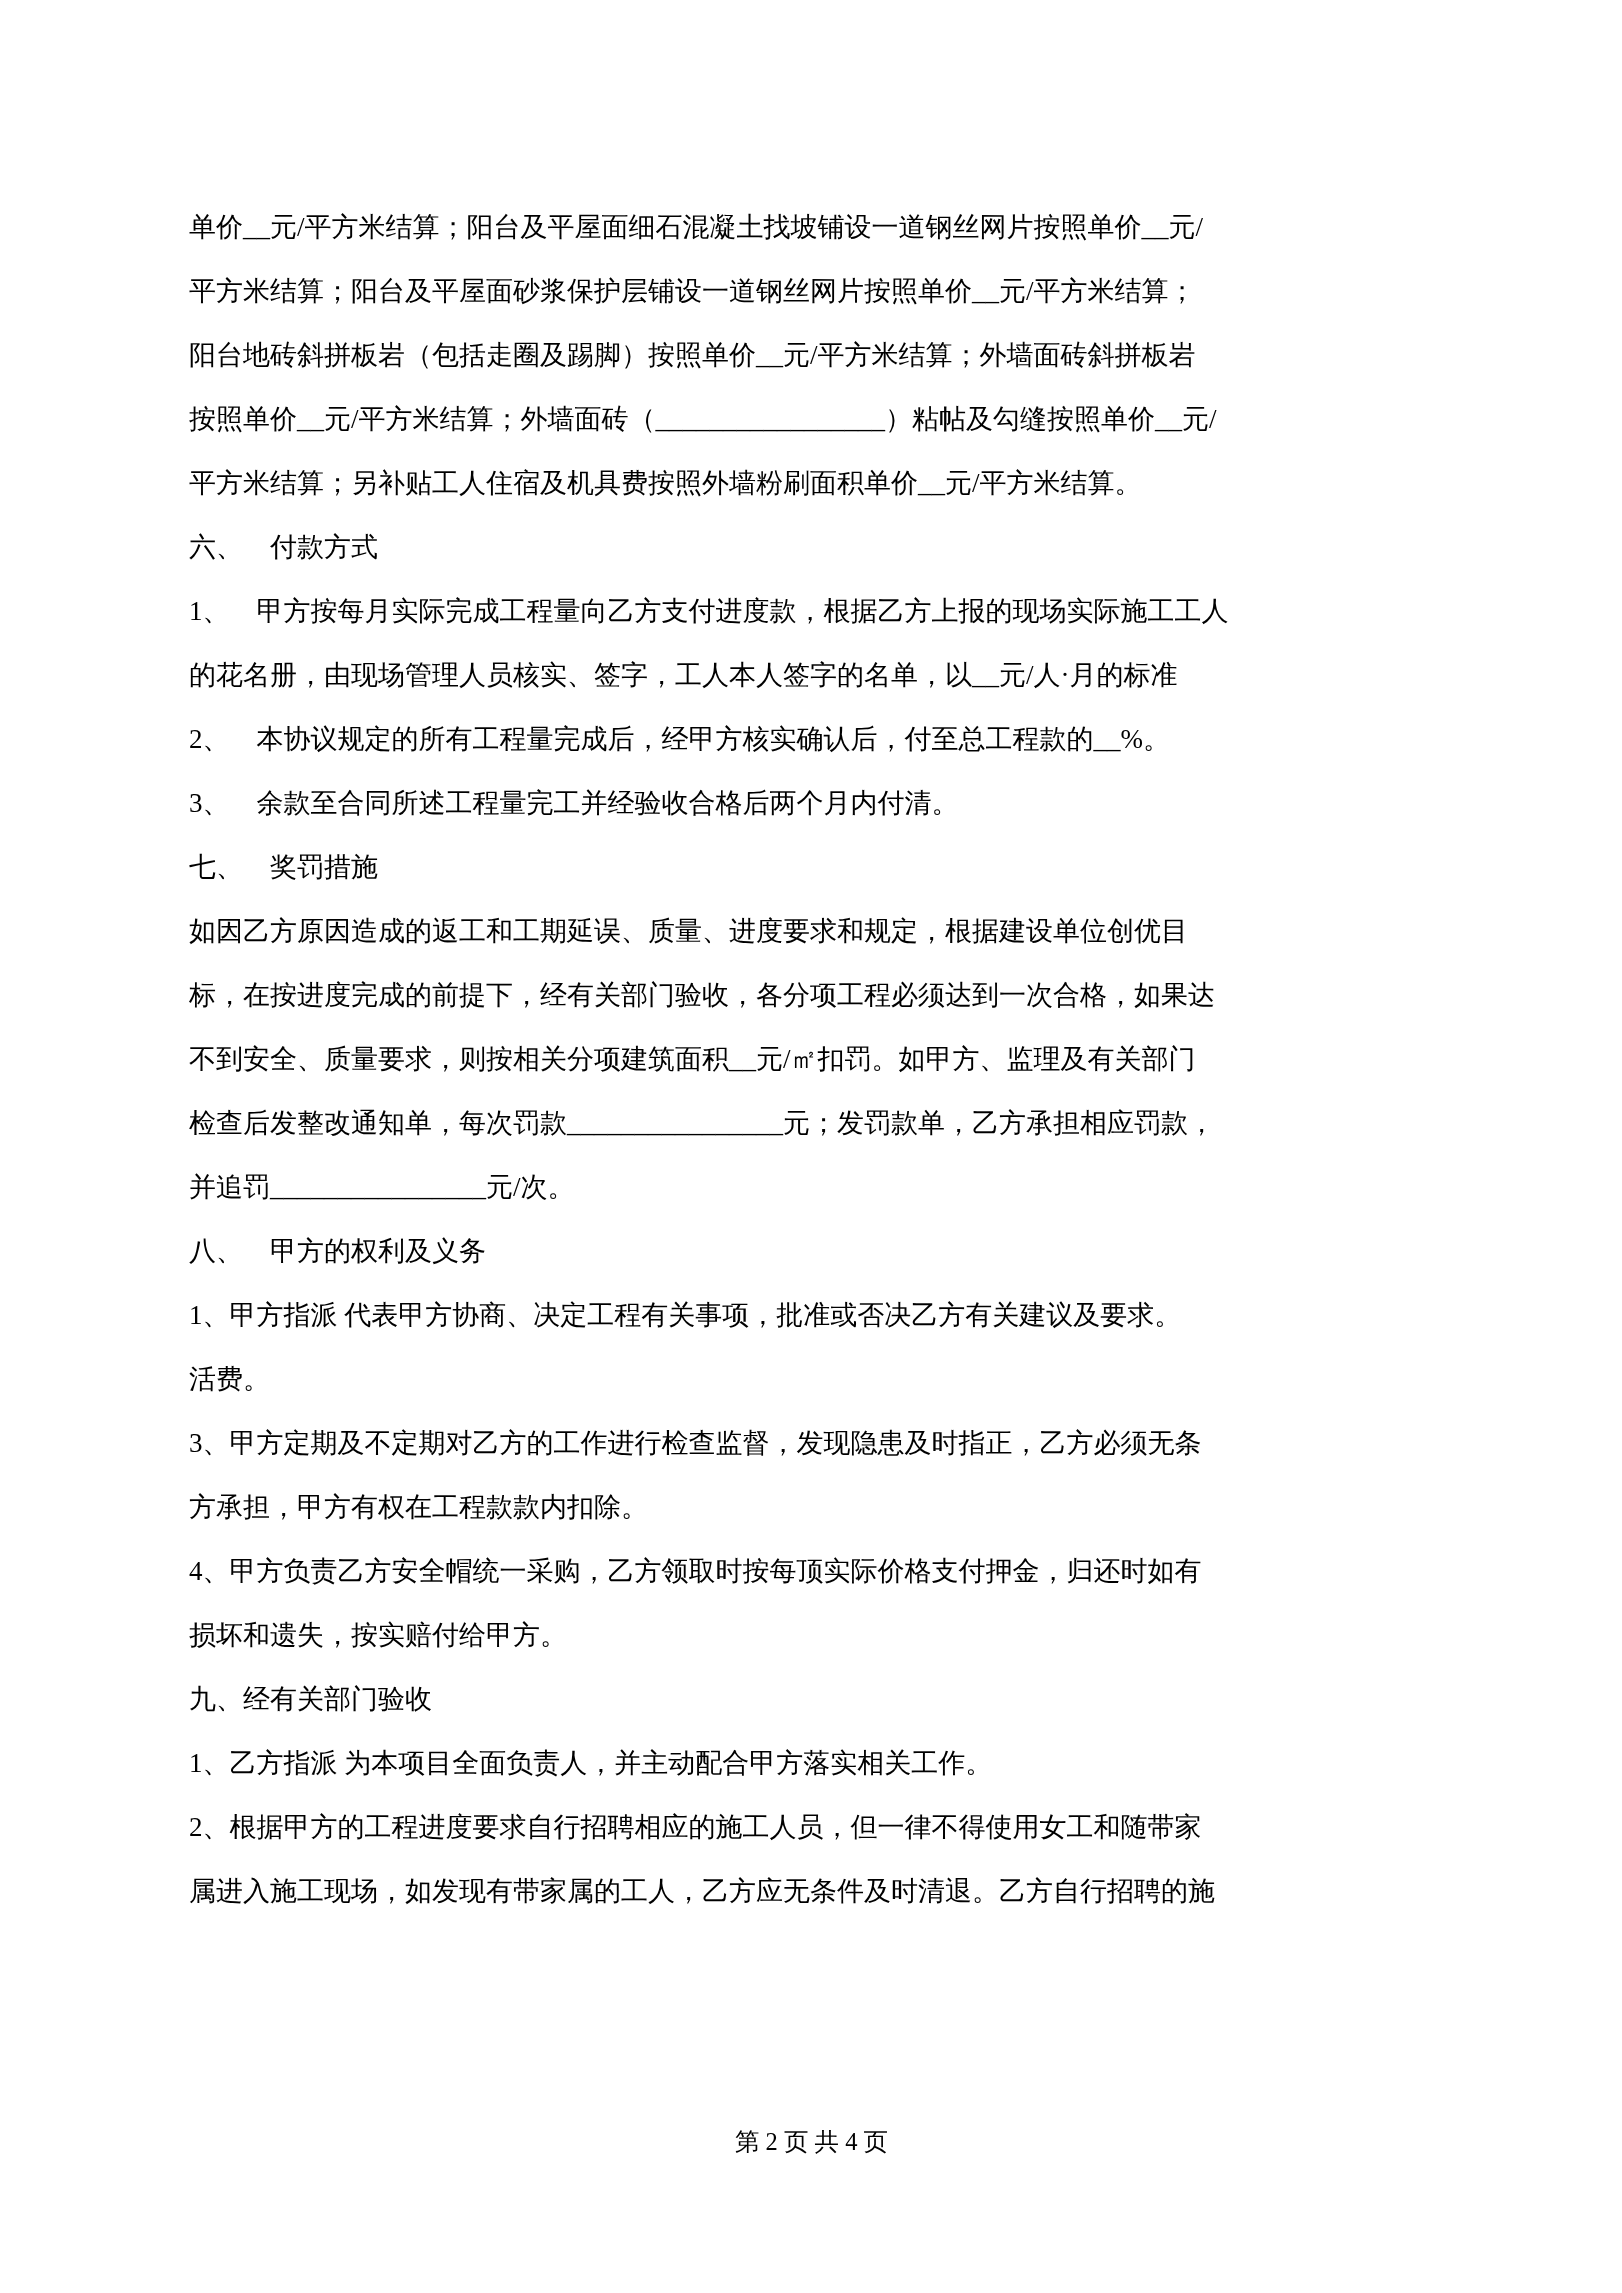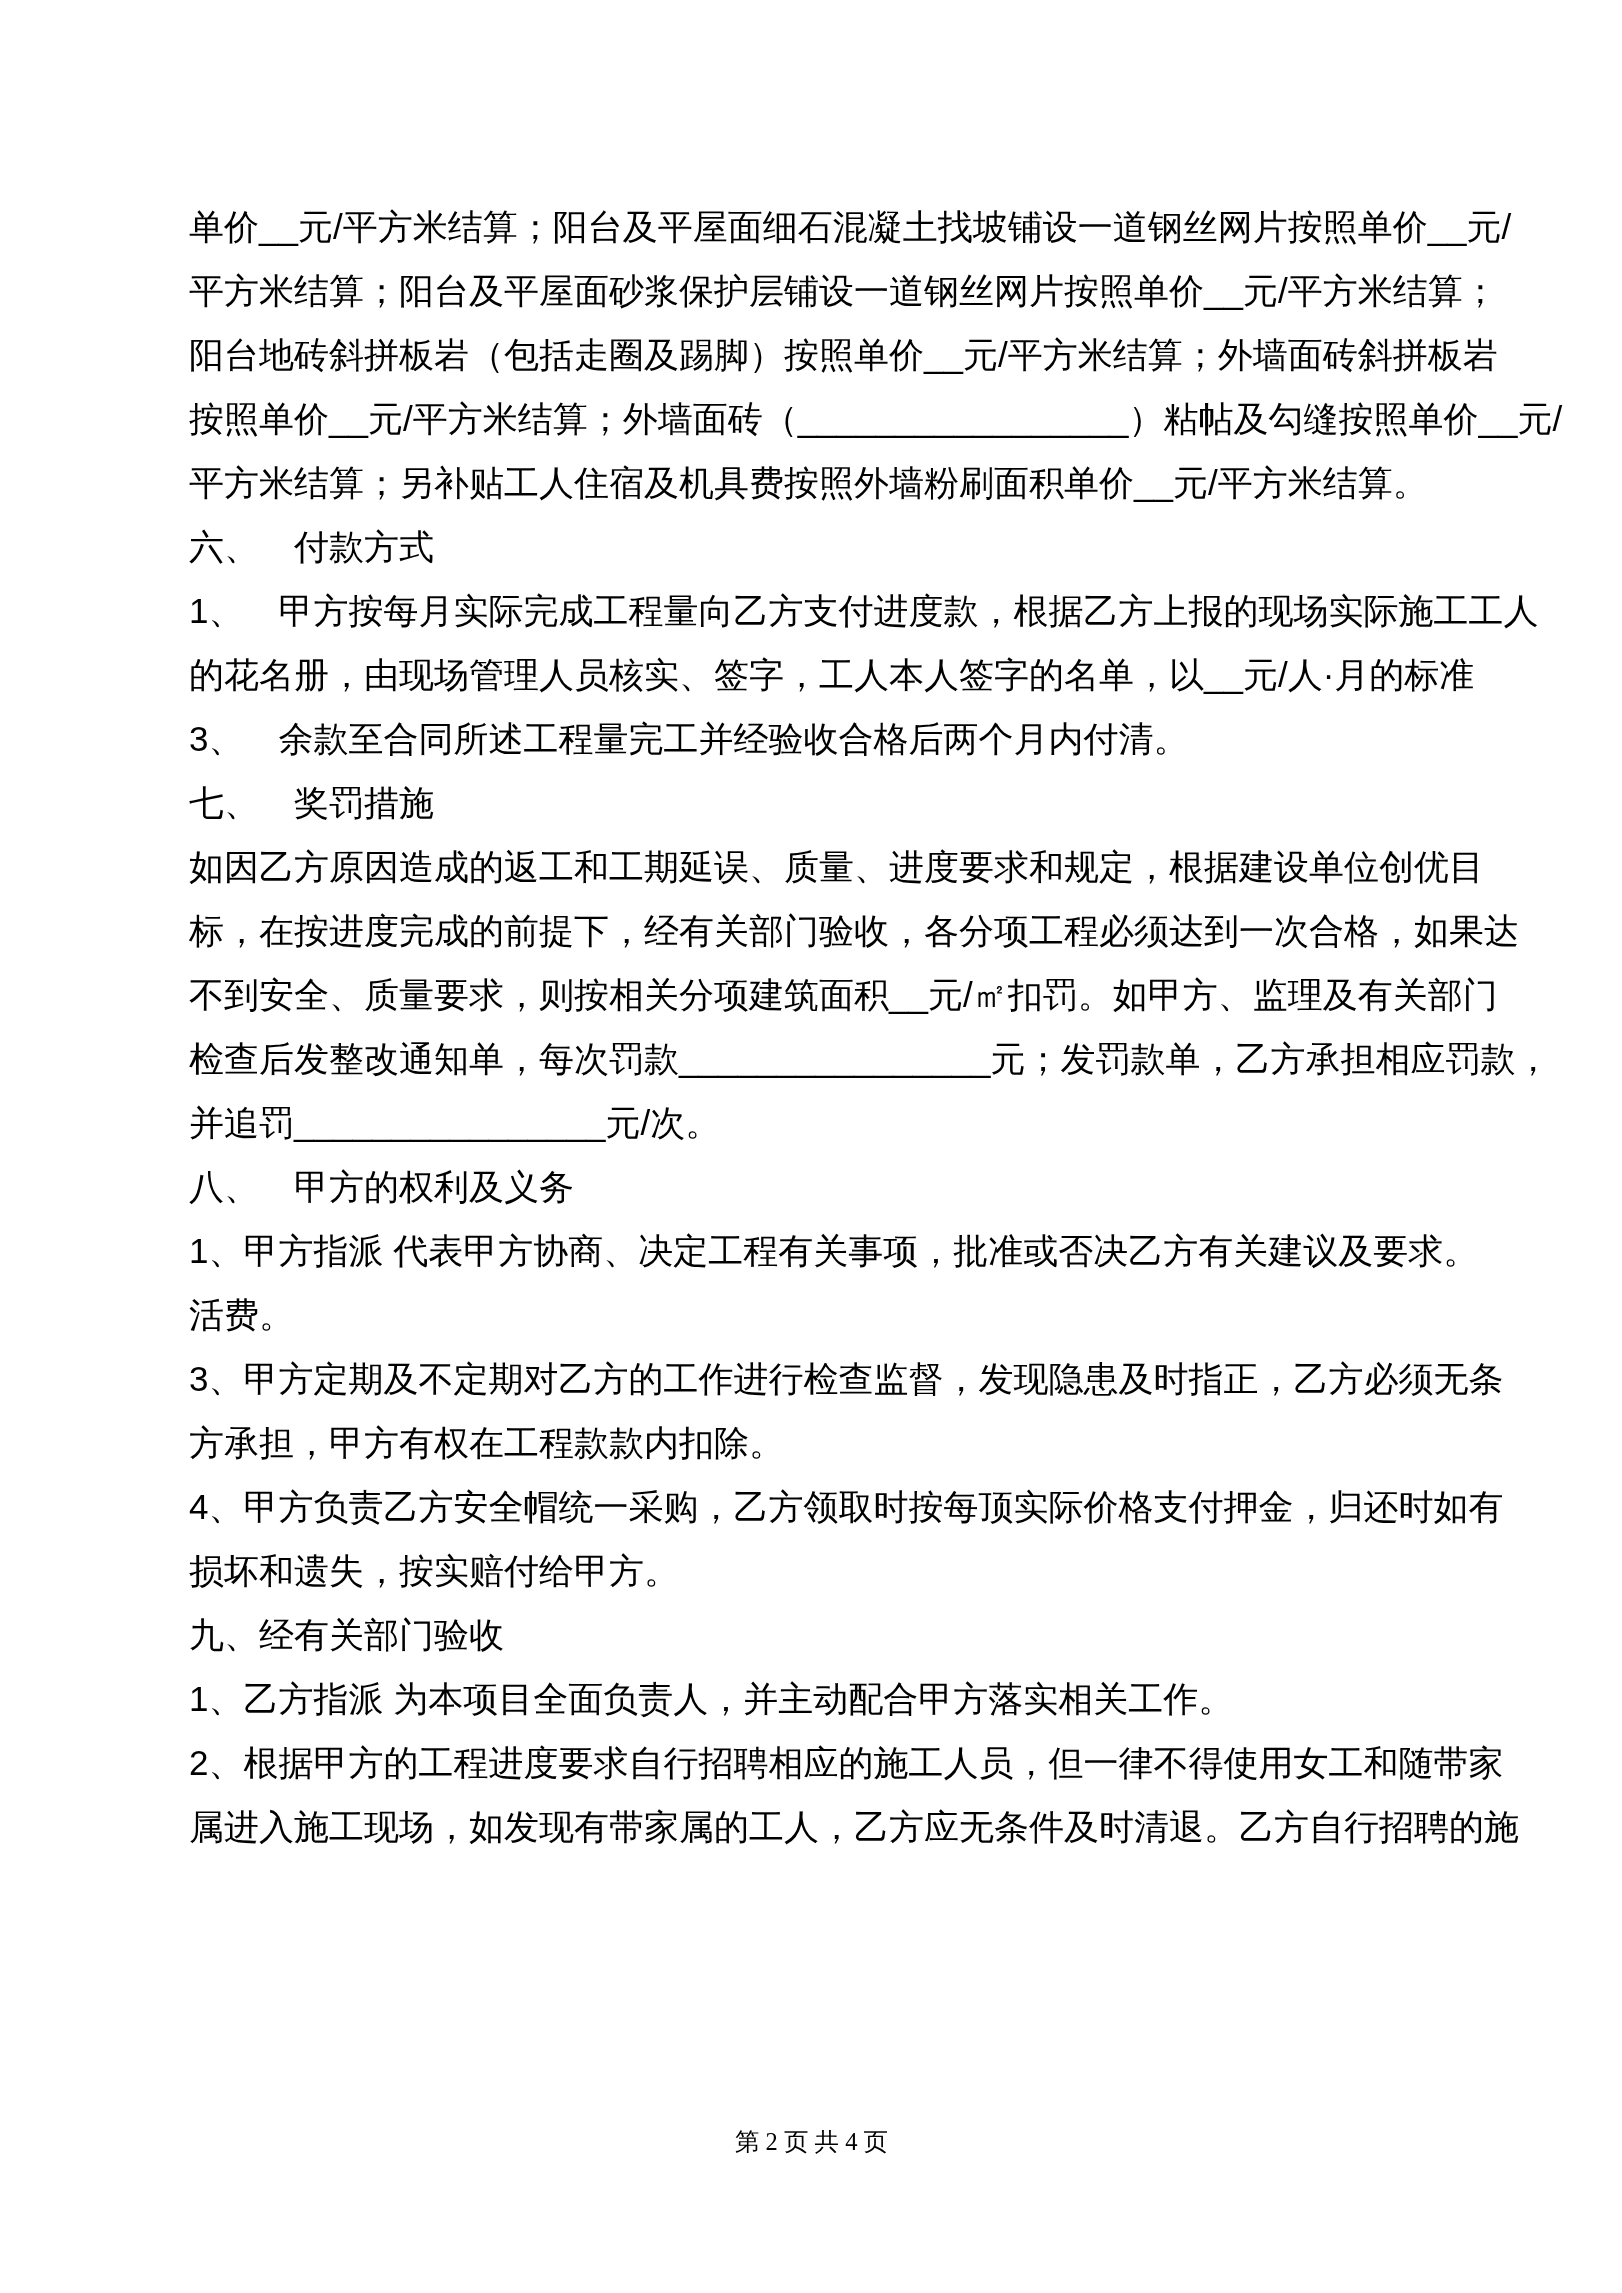--- a/index.html
+++ b/index.html
@@ -16,26 +16,26 @@
     font-family: "Liberation Serif", "DejaVu Serif", serif;
     color: #000000;
   }
   .content {
     position: absolute;
     left: 189px;
     top: 195px;
     width: 1244px;
   }
   .line {
-    font-size: 35px;
+    font-size: 27px;
     line-height: 64px;
     height: 64px;
     white-space: pre;
     color: #000000;
-    font-family: Liberation Sans, sans-serif;
+    font-family: Liberation Serif, serif;
   }
   .footer {
     position: absolute;
     top: 2124px;
     left: 0;
     width: 100%;
     text-align: center;
     font-size: 24.5px;
     line-height: 36px;
     color: #000000;
@@ -49,20 +49,21 @@
 <div class="page">
   <div class="content" id="doc-content">
       <div class="line">单价__元/平方米结算；阳台及平屋面细石混凝土找坡铺设一道钢丝网片按照单价__元/</div>
       <div class="line">平方米结算；阳台及平屋面砂浆保护层铺设一道钢丝网片按照单价__元/平方米结算；</div>
       <div class="line">阳台地砖斜拼板岩（包括走圈及踢脚）按照单价__元/平方米结算；外墙面砖斜拼板岩</div>
       <div class="line">按照单价__元/平方米结算；外墙面砖（_________________）粘帖及勾缝按照单价__元/</div>
       <div class="line">平方米结算；另补贴工人住宿及机具费按照外墙粉刷面积单价__元/平方米结算。</div>
       <div class="line">六、　付款方式</div>
       <div class="line">1、　甲方按每月实际完成工程量向乙方支付进度款，根据乙方上报的现场实际施工工人</div>
       <div class="line">的花名册，由现场管理人员核实、签字，工人本人签字的名单，以__元/人·月的标准</div>
+      <div class="line">2、　本协议规定的所有工程量完成后，经甲方核实确认后，付至总工程款的__%。</div>
       <div class="line">3、　余款至合同所述工程量完工并经验收合格后两个月内付清。</div>
       <div class="line">七、　奖罚措施</div>
       <div class="line">如因乙方原因造成的返工和工期延误、质量、进度要求和规定，根据建设单位创优目</div>
       <div class="line">标，在按进度完成的前提下，经有关部门验收，各分项工程必须达到一次合格，如果达</div>
       <div class="line">不到安全、质量要求，则按相关分项建筑面积__元/㎡扣罚。如甲方、监理及有关部门</div>
       <div class="line">检查后发整改通知单，每次罚款________________元；发罚款单，乙方承担相应罚款，</div>
       <div class="line">并追罚________________元/次。</div>
       <div class="line">八、　甲方的权利及义务</div>
       <div class="line">1、甲方指派 代表甲方协商、决定工程有关事项，批准或否决乙方有关建议及要求。</div>
       <div class="line">活费。</div>

